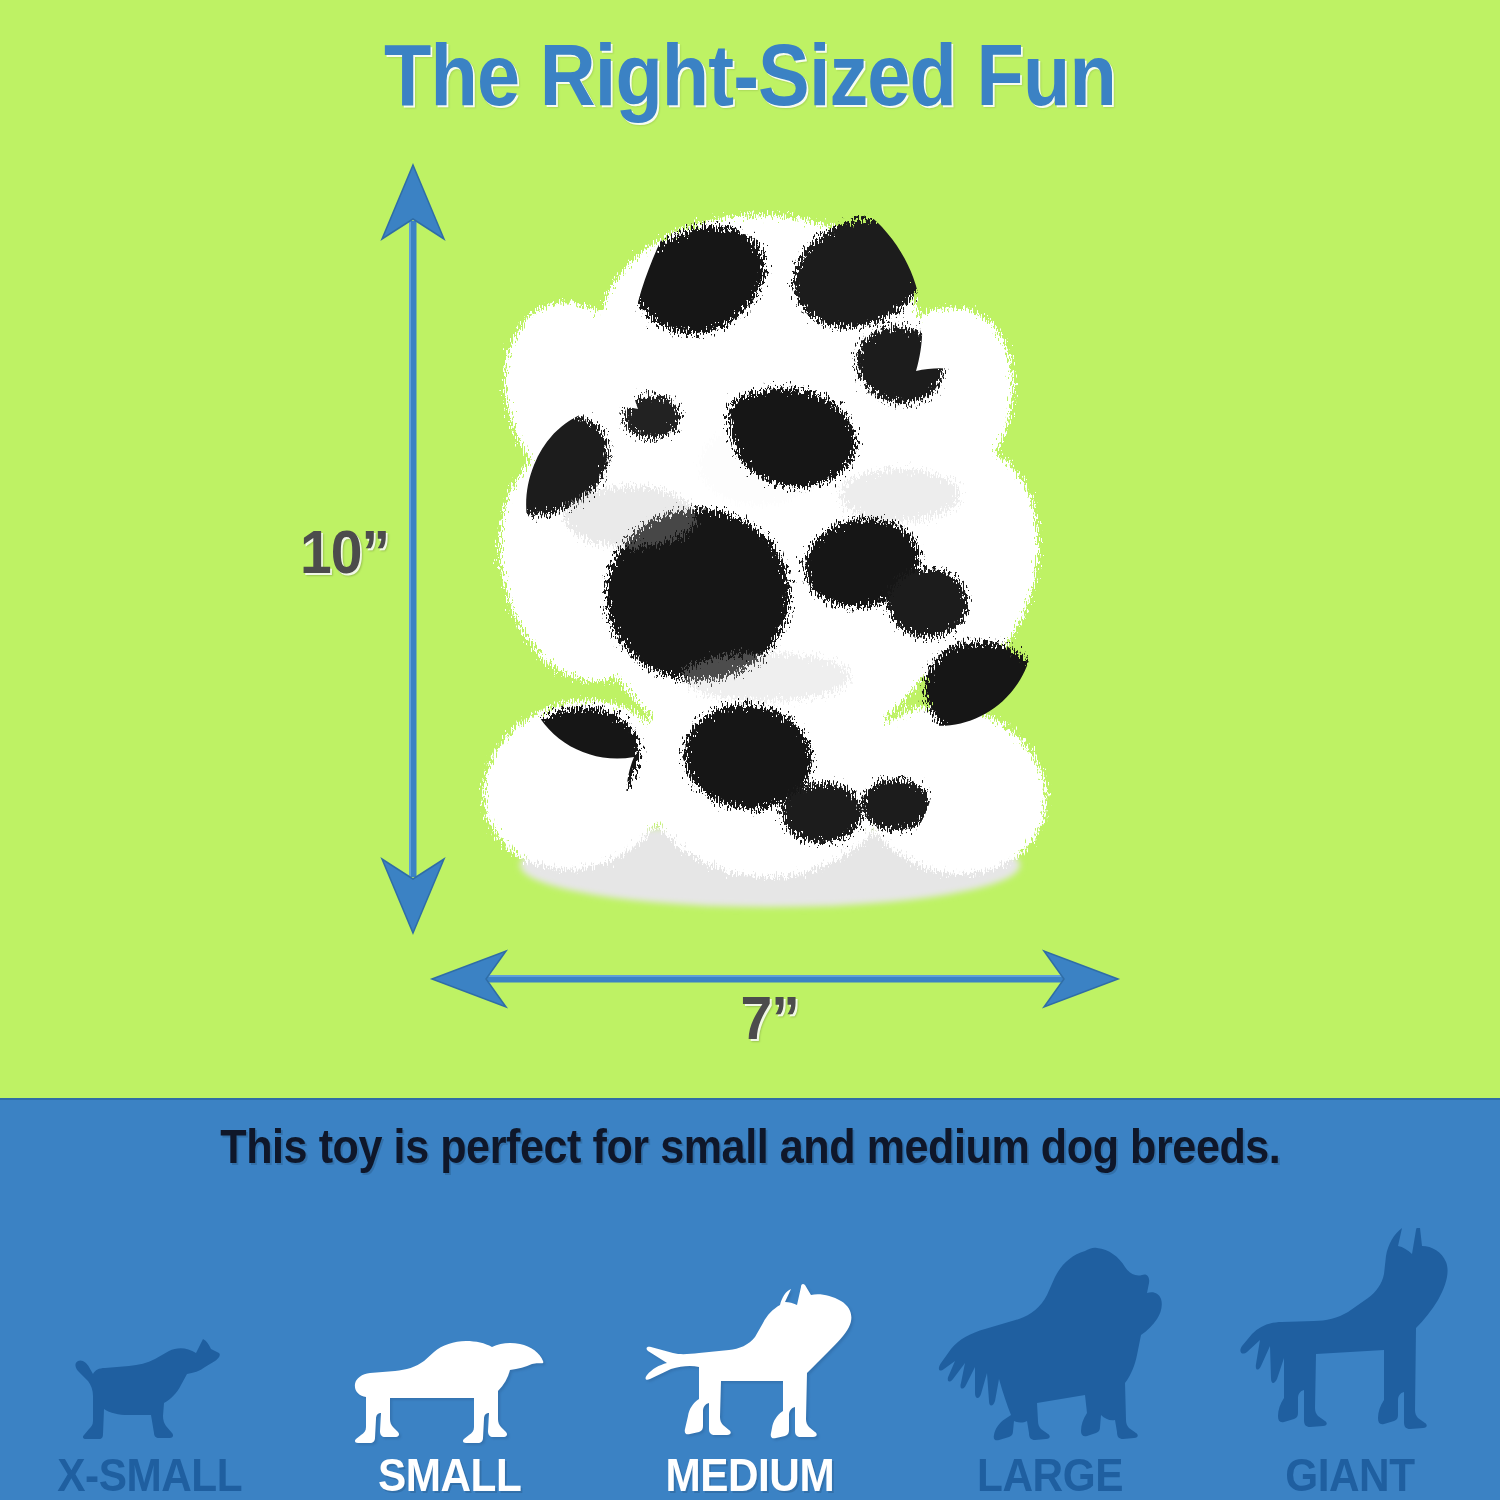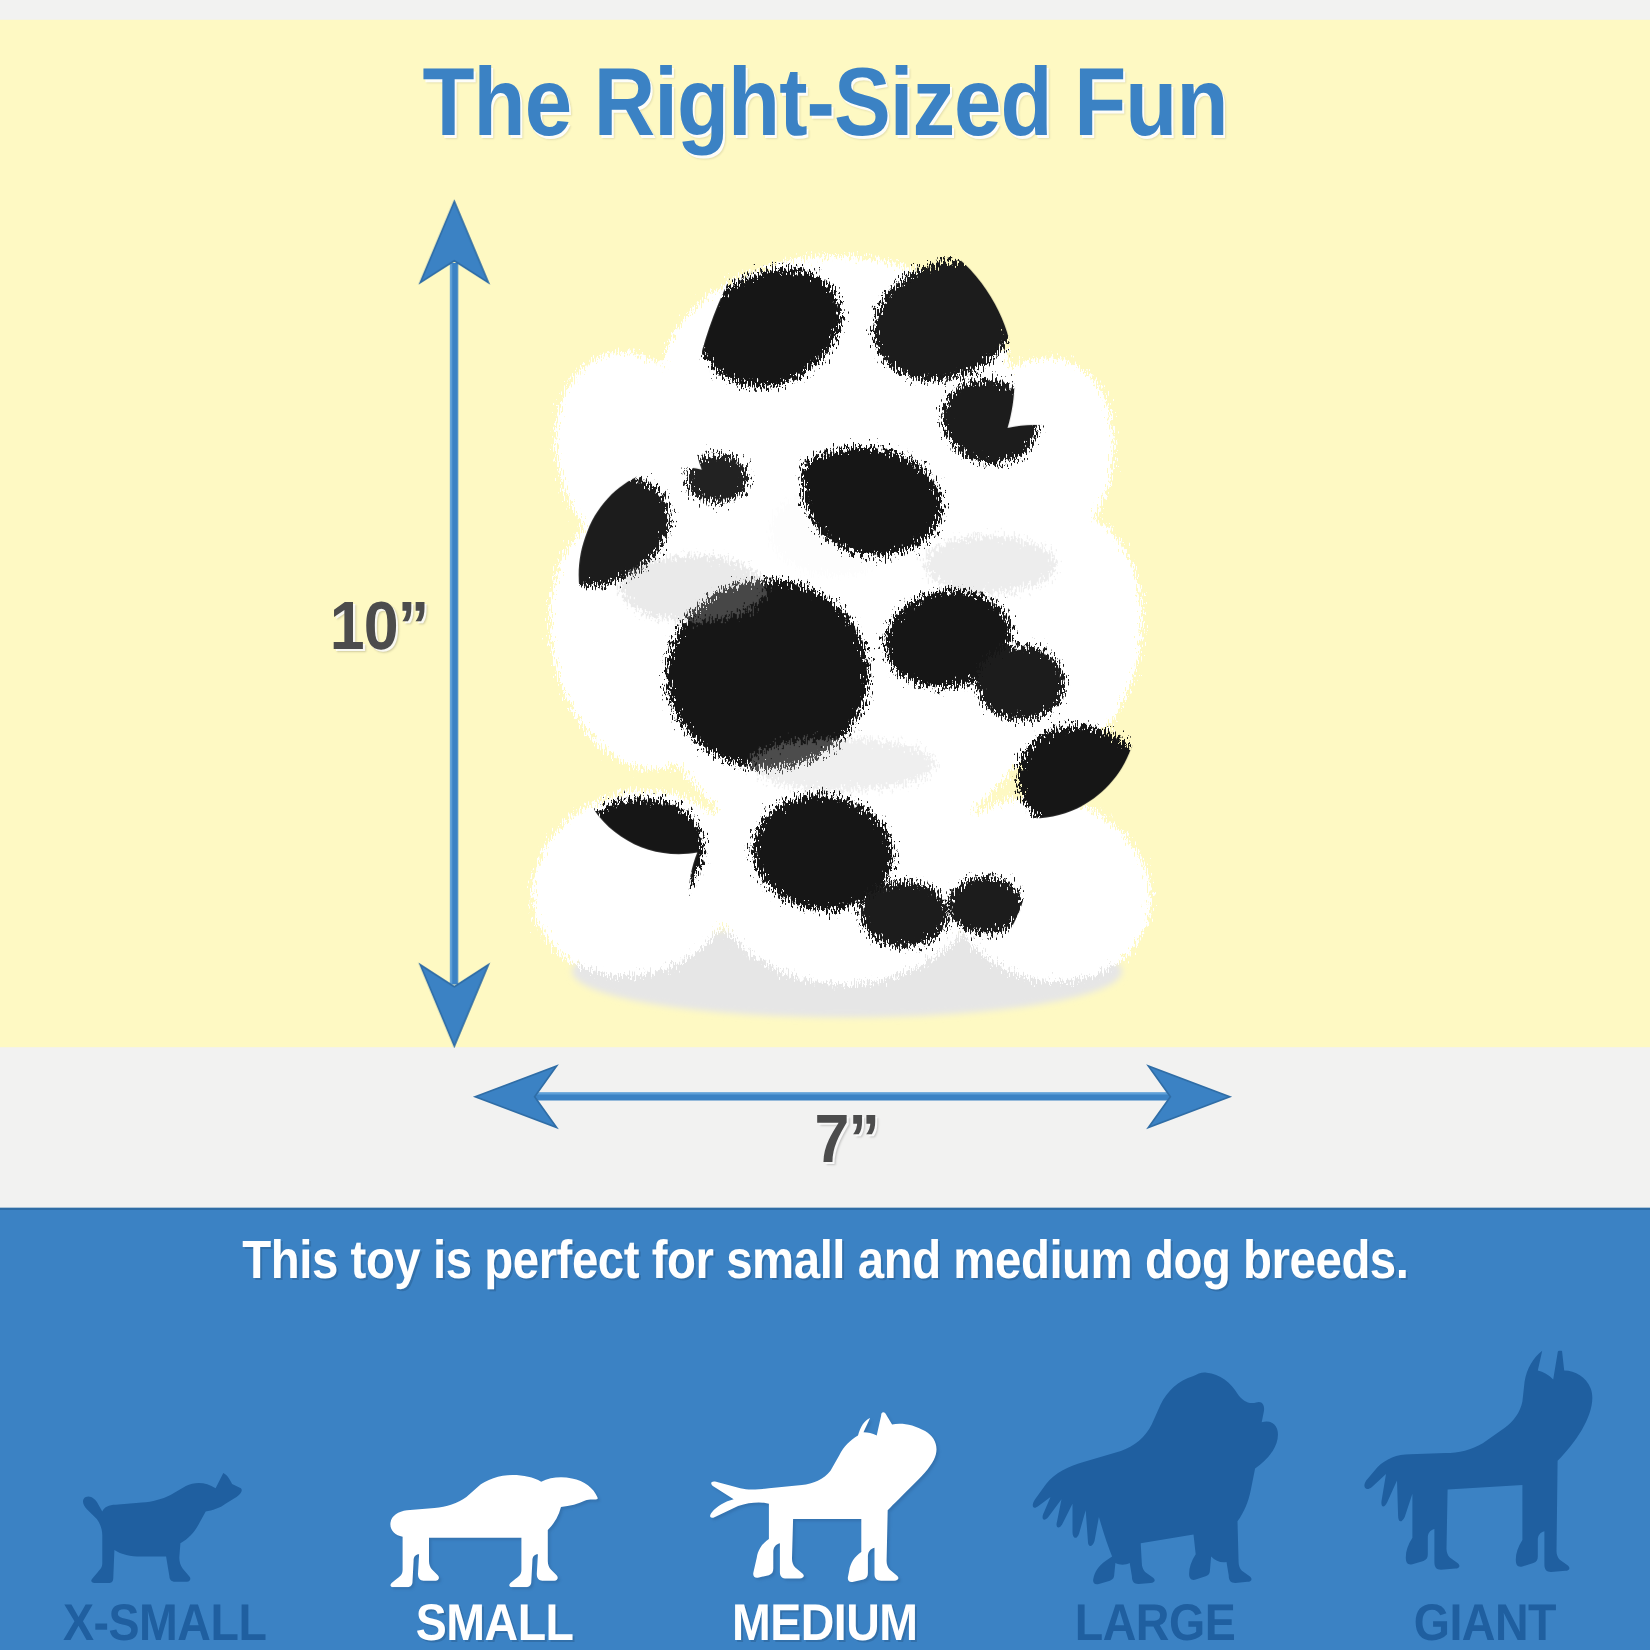--- a/index.html
+++ b/index.html
@@ -6,22 +6,22 @@
   html,body { width:1500px; height:1500px; }
   body {
     font-family:"Liberation Sans", sans-serif;
     background:#f2f2f1;
     overflow:hidden;
     position:relative;
   }
 
   
   #top-panel{
-    position:absolute; left:0; top:18px; width:1500px; height:934px;
-    background:#fef9c3;
+    position:absolute; left:0; top:0; width:1500px; height:1098px;
+    background:#bef264;
   }
 
   #page-title{
     position:absolute; left:0; top:24px; width:1500px;
     text-align:center;
     font-size:88px;
     font-weight:bold;
     color:#3b82c4;
     letter-spacing:-1px;
     transform:scaleX(0.88);
@@ -63,21 +63,21 @@
 
   
   #size-banner{
     position:absolute; left:0; top:1098px; width:1500px; height:402px;
     background:#3b82c4;
     border-top:2px solid #2f6da6;
   }
 
   #banner-heading{
     position:absolute; left:0; top:18px; width:1500px;
-    text-align:center; color:#ffffff;
+    text-align:center; color:#0f172a;
     font-size:49px; font-weight:bold;
     letter-spacing:-0.5px;
     text-shadow:2px 2px 0 rgba(40,90,140,.45);
     white-space:nowrap;
   }
   #banner-heading span{ display:inline-block; transform:scaleX(0.88); }
 
   #size-row{
     position:absolute; left:0; top:92px; width:1500px; height:310px;
     display:flex; align-items:flex-end; justify-content:space-around;

